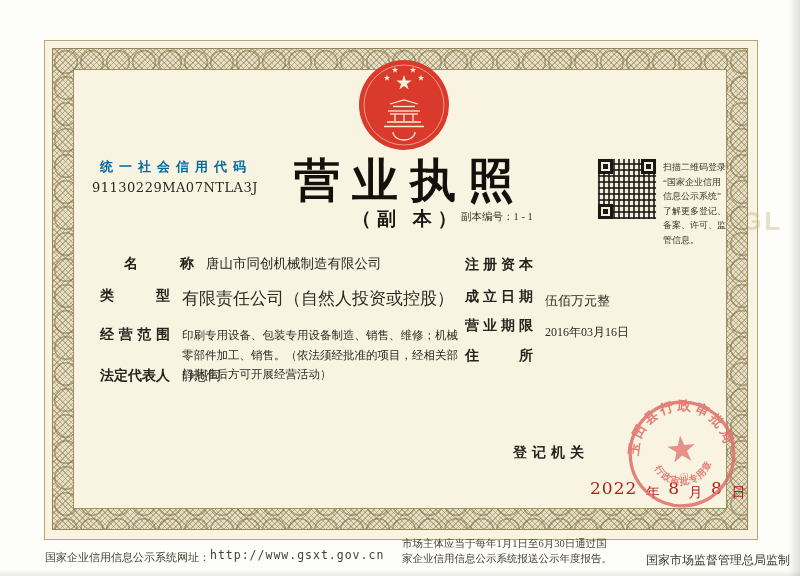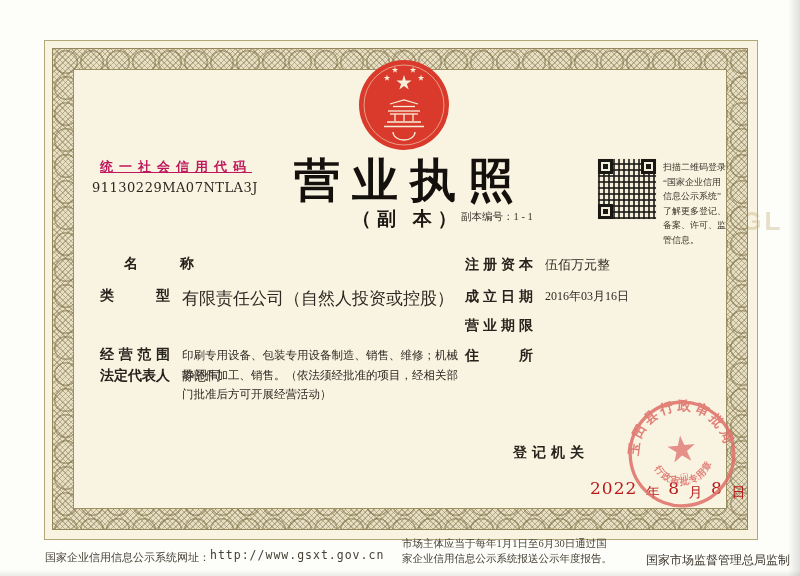--- a/index.html
+++ b/index.html
@@ -27,21 +27,21 @@
   .edge-shadow{right:0;top:0;width:12px;height:576px;background:linear-gradient(to right, rgba(0,0,0,0), rgba(90,90,80,.18));}
   .bottom-shadow{left:0;bottom:0;width:800px;height:6px;background:linear-gradient(to bottom, rgba(0,0,0,0), rgba(90,90,80,.12));}
 
   
   .wm{font-family:"Liberation Sans", sans-serif;font-weight:bold;font-size:26px;letter-spacing:3px;
       color:rgba(201,182,132,.42);white-space:nowrap;pointer-events:none;}
   .wm-red{font-family:"Liberation Serif", serif;font-weight:bold;font-size:42px;letter-spacing:7px;
       color:rgba(224,128,102,.28);white-space:nowrap;pointer-events:none;}
 
   
-  .code-label{left:100px;top:158px;font-size:13px;letter-spacing:6px;font-weight:bold;color:#be185d;text-decoration:underline;}
+  .code-label{left:100px;top:158px;font-size:13px;letter-spacing:6px;font-weight:bold;color:#0369a1;}
   .code-value{left:92px;top:180px;font-family:"DejaVu Serif", serif;font-size:13px;letter-spacing:.5px;color:#2c2822;}
   .title{left:290px;top:150px;width:240px;text-align:center;font-family:"Liberation Sans", sans-serif;
          font-weight:bold;font-size:46px;letter-spacing:12px;color:#14110d;white-space:nowrap;}
   .subtitle{left:352px;top:206px;font-size:19px;font-weight:bold;letter-spacing:6px;color:#1c1813;white-space:nowrap;}
   .copy-no{left:461px;top:210px;font-size:10.5px;color:#36312a;white-space:nowrap;}
 
   
   .qr{left:597px;top:158px;width:60px;height:62px;background:#f3edda;}
   .qr-noise{position:absolute;inset:1px;
     background-image:
@@ -51,21 +51,21 @@
   .finder{position:absolute;width:15px;height:15px;background:#f3edda;border:3px solid #191814;box-sizing:border-box;}
   .finder::after{content:"";position:absolute;inset:2px;background:#191814;}
   .qr-caption{left:663px;top:160px;width:76px;font-size:9px;line-height:14.5px;color:#3a352c;}
 
   
   .row{display:flex;align-items:flex-start;}
   .flabel{font-weight:bold;font-size:14px;color:#26221c;width:70px;text-align:justify;text-align-last:justify;flex:none;}
   .flabel-r{width:68px;}
   .fvalue{font-size:13px;color:#2c2822;margin-left:12px;}
   .fvalue-sm{font-size:11.5px;line-height:19.5px;width:278px;}
-  .fvalue-r{font-size:12px;white-space:nowrap;}
+  .fvalue-r{font-size:12px;white-space:nowrap;margin-top:36px;}
 
   
   .reg-label{left:513px;top:444px;font-size:14px;font-weight:bold;letter-spacing:5px;color:#26221c;white-space:nowrap;}
   .date-row{left:590px;top:481px;font-size:14px;color:#b91c1c;white-space:nowrap;}
   .date-num{font-family:"DejaVu Serif", serif;font-size:17px;position:relative;top:-3px;letter-spacing:1px;}
   .date-cjk{margin:0 5px;}
 
   
   .seal{left:624px;top:396px;width:116px;height:116px;opacity:.85;transform:rotate(-6deg);}
 
@@ -142,30 +142,31 @@
   <span style="display:block">扫描二维码登录</span>
   <span style="display:block">“国家企业信用</span>
   <span style="display:block">信息公示系统”</span>
   <span style="display:block">了解更多登记、</span>
   <span style="display:block">备案、许可、监</span>
   <span style="display:block">管信息。</span>
 </div>
 
 <div class="abs row" style="left:100px;top:255px;margin-left:24px;">
   <div class="flabel">名称</div>
+  <div class="fvalue" style="font-size:13.5px;">唐山市同创机械制造有限公司</div>
 </div>
 <div class="abs row" style="left:100px;top:287px;">
   <div class="flabel">类型</div>
   <div class="fvalue" style="font-size:17px;">有限责任公司（自然人投资或控股）</div>
 </div>
 <div class="abs row" style="left:100px;top:328px;margin-top:39px;">
   <div class="flabel">法定代表人</div>
   <div class="fvalue">静恩同</div>
 </div>
-<div class="abs row" style="left:100px;top:346px;">
+<div class="abs row" style="left:100px;top:326px;">
   <div class="flabel">经营范围</div>
   <div class="fvalue fvalue-sm">印刷专用设备、包装专用设备制造、销售、维修；机械零部件加工、销售。（依法须经批准的项目，经相关部门批准后方可开展经营活动）</div>
 </div>
 
 <div class="abs row" style="left:465px;top:256px;justify-content:space-between;">
   <div class="flabel flabel-r">注册资本</div>
   <div class="fvalue fvalue-r" style="font-size:13px;">伍佰万元整</div>
 </div>
 <div class="abs row" style="left:465px;top:288px;">
   <div class="flabel flabel-r">成立日期</div>

